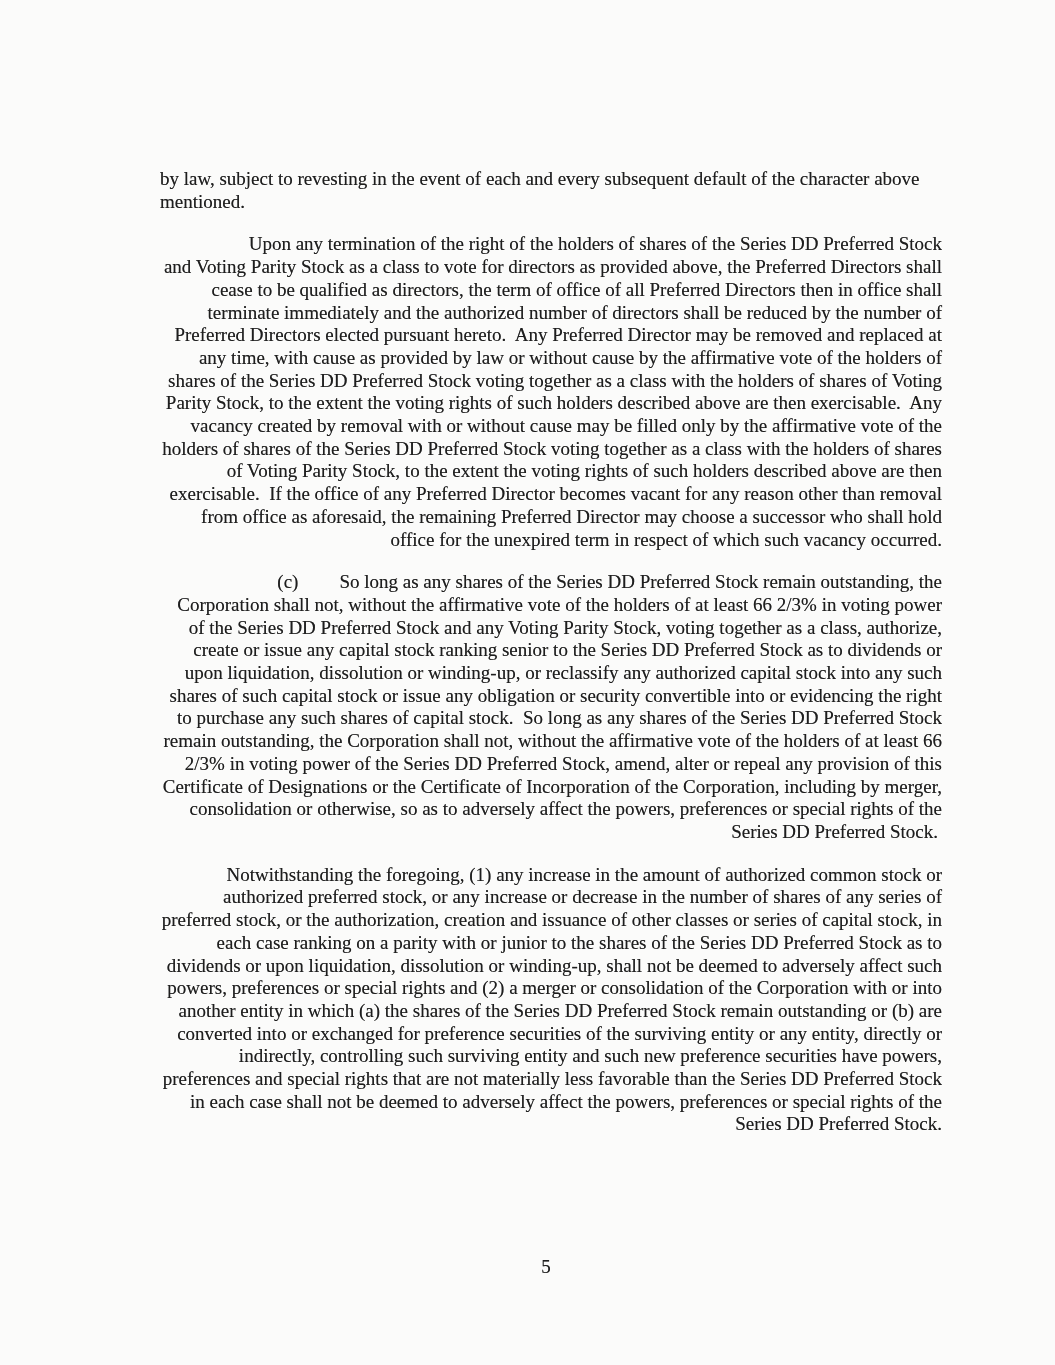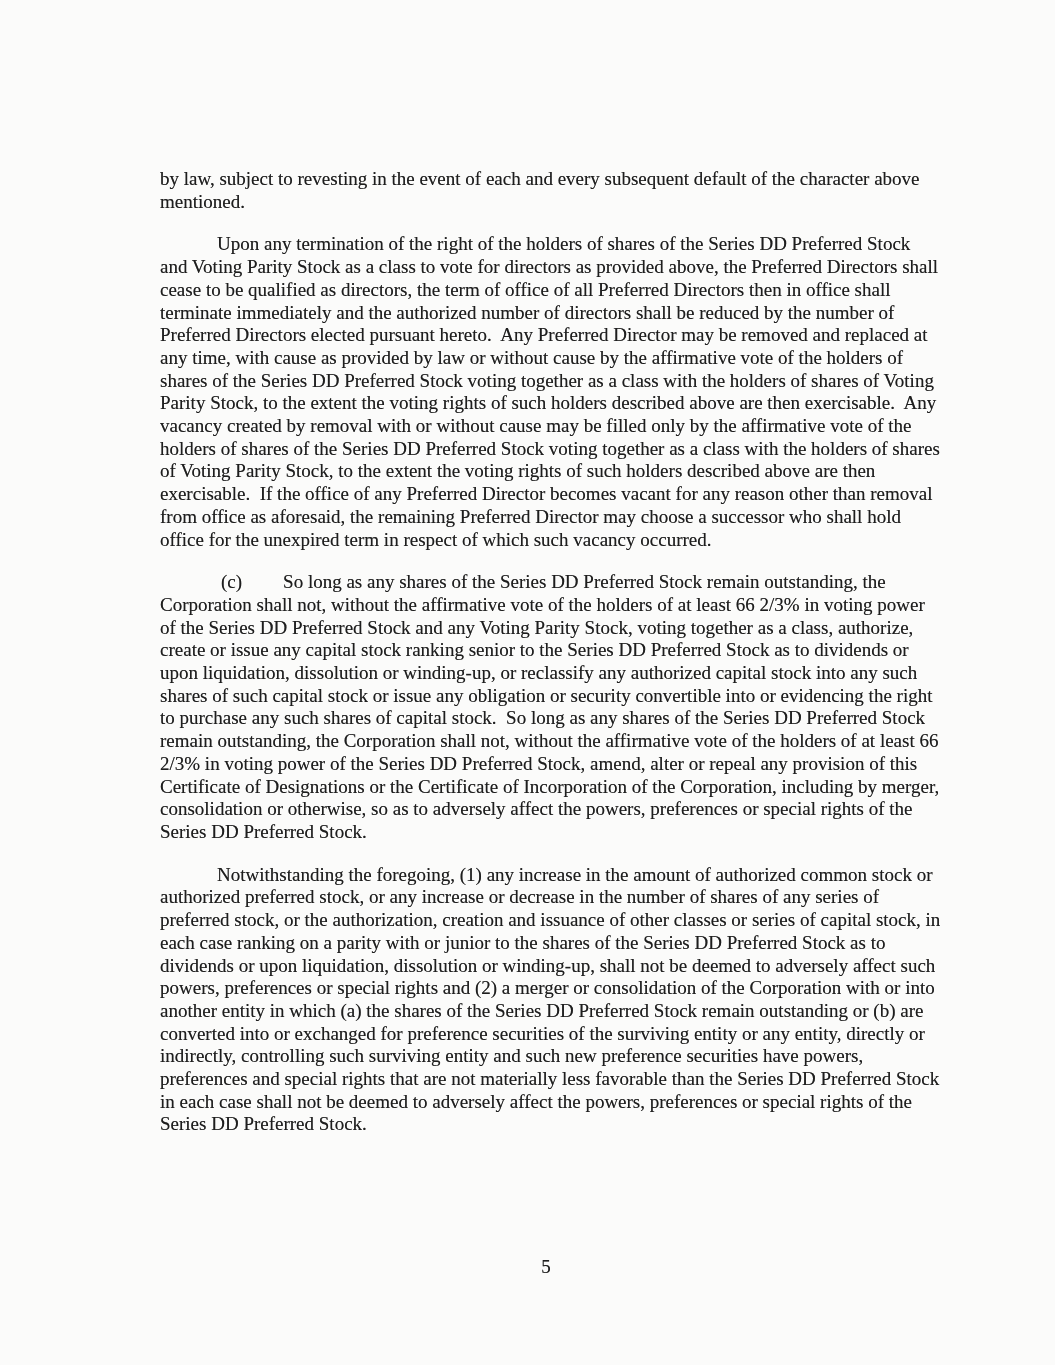--- a/index.html
+++ b/index.html
@@ -35,20 +35,21 @@
   }
 
   .para {
     white-space: pre-wrap;
     margin-bottom: 20px;
     text-align: left;
   }
 
   .para.indent {
     text-indent: 57px;
+    text-align: right;
   }
 
   .clause-label {
     display: inline;
     margin-right: 37px;
   }
 
   .page-number {
     position: absolute;
     top: 1240px;

